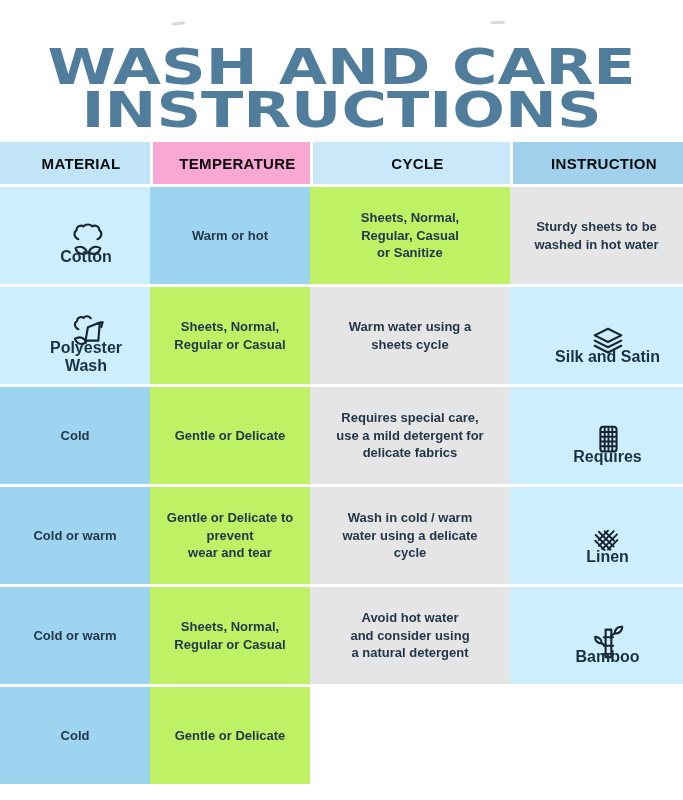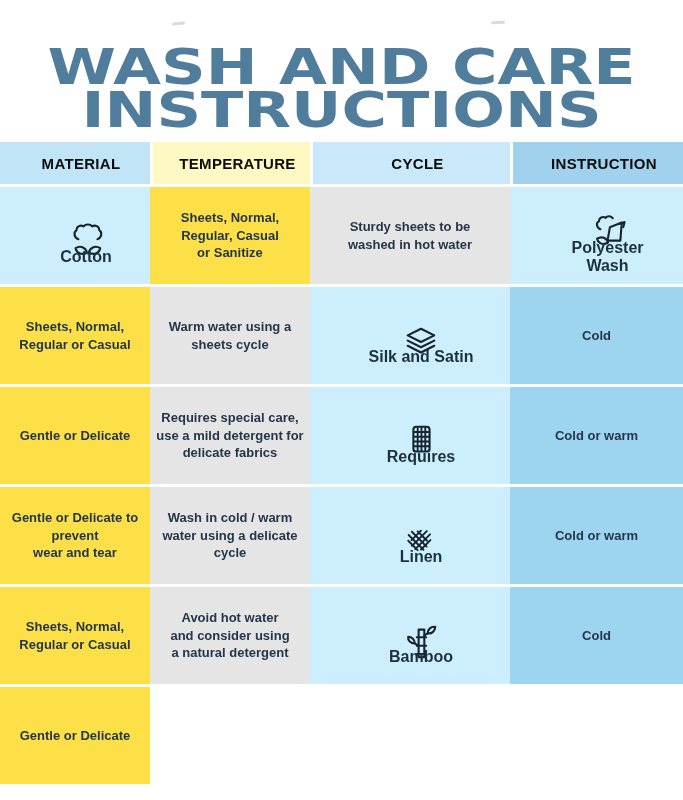--- a/index.html
+++ b/index.html
@@ -34,24 +34,24 @@
     height:97px;font-weight:600;font-size:13px;line-height:1.38;color:#243649;
     white-space:pre-line;padding:0 4px;
   }
   .mat{
     flex-direction:column;gap:5px;
     font-weight:700;font-size:16px;line-height:1.15;color:#1b3140;white-space:pre-line;padding-left:26px;
   }
   
   .c0{background:#cdeefd}
   .c1{background:#9dd4f0}
-  .c2{background:#fde047}
+  .c2{background:#bef264}
   .c3{background:#e5e5e5}
   .hd.c0{background:#c2e4f7}
-  .hd.c1{background:#fef9c3}
+  .hd.c1{background:#f9a8d4}
   .hd.c2{background:#c9e8fa}
   .hd.c3{background:#a2d1ed}
 
   .icon{display:block;height:38px}
   .icon svg{display:block;width:38px;height:38px;stroke:#16242f;fill:none;stroke-width:2.2;stroke-linecap:round;stroke-linejoin:round}
 </style>
 </head>
 <body>
 
 <div class="smudge" id="smudge1"></div>
@@ -69,20 +69,21 @@
   <div class="cell bd mat c0">
     <span class="icon">
       <svg viewBox="0 0 40 40">
         <path d="M12 17 C7.5 15.5 6.5 10 10 7.5 C10 3.6 14.5 1.6 17.5 3.6 C19.5 1 24.5 1 26.5 3.6 C29.5 1.6 34 3.6 34 7.5 C37.5 10 36.5 15.5 32 17"></path>
         <path d="M21 31 C16 34 10.5 32.5 9 26.5 C14 23.5 19.5 25.5 21 31 Z"></path>
         <path d="M23 31 C24.5 25.5 30 23.5 35 26.5 C33.5 32.5 28 34 23 31 Z"></path>
       </svg>
     </span>
     <span>Cotton</span>
   </div>
+  <div class="cell bd c1">Warm or hot</div>
   <div class="cell bd c2">Sheets, Normal,
 Regular, Casual
 or Sanitize</div>
   <div class="cell bd c3">Sturdy sheets to be
 washed in hot water</div>
 
   <div class="cell bd mat c0">
     <span class="icon">
       <svg viewBox="0 0 40 40">
         <path d="M12 16 C8 14.5 7 9.5 10.5 7.5 C10.5 4 14.5 2 17.5 4 C19.5 1.5 23.5 2 25 4.5"></path>

